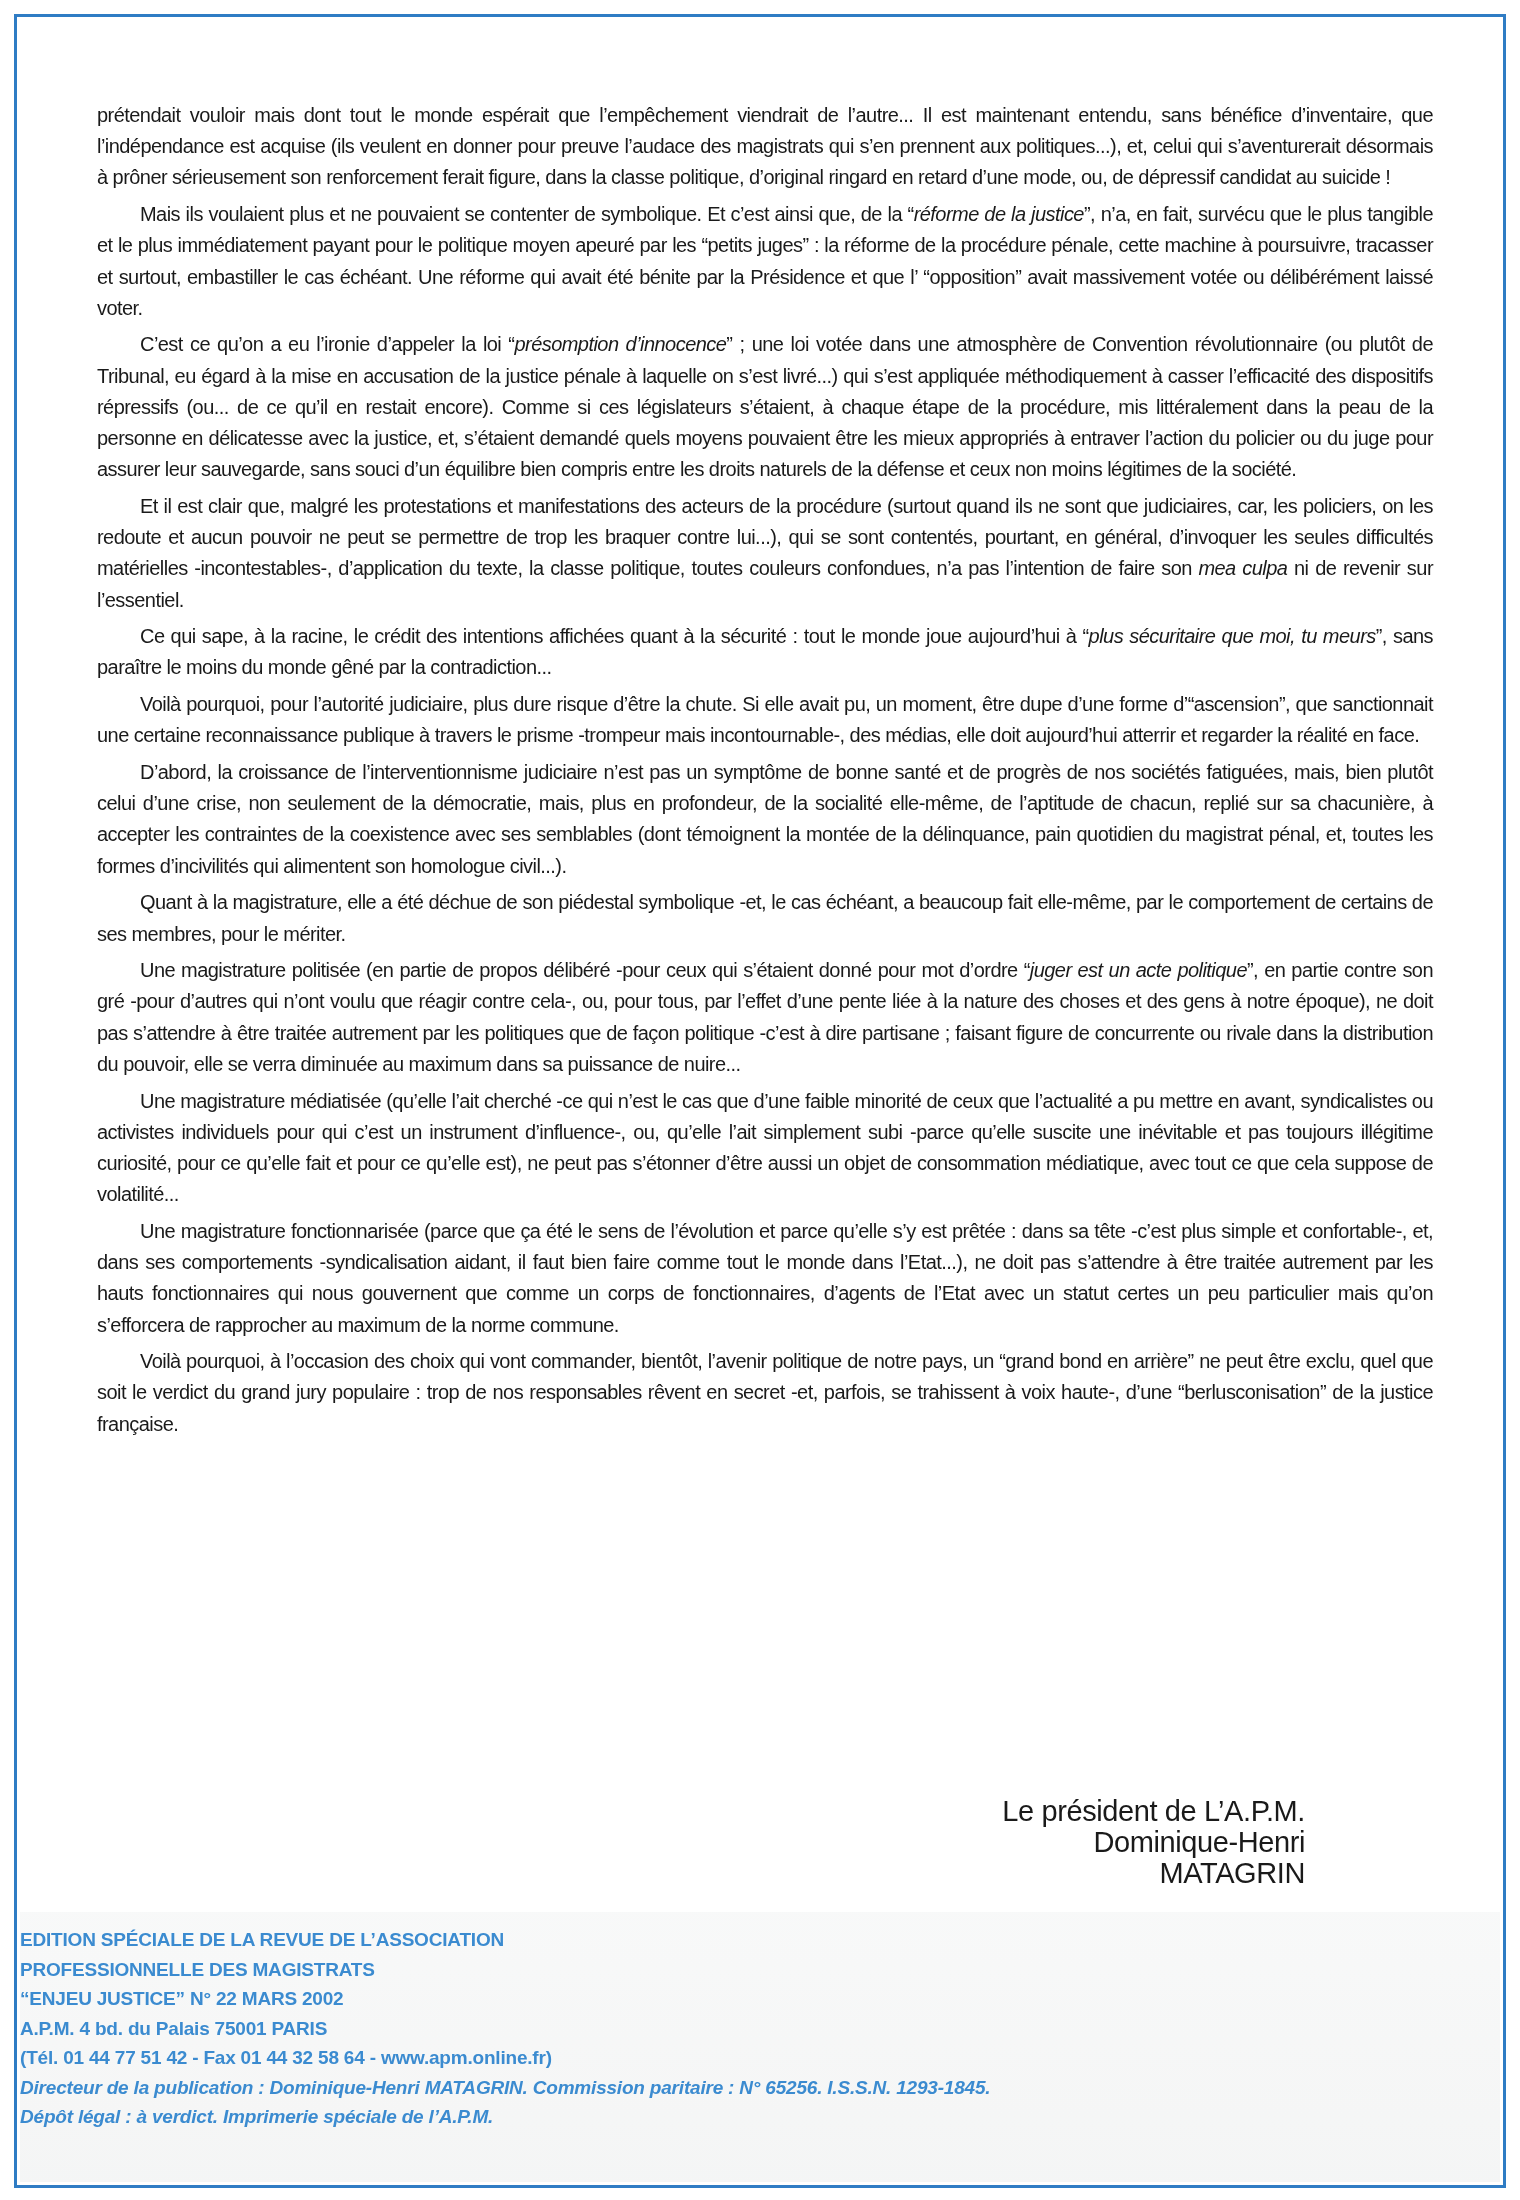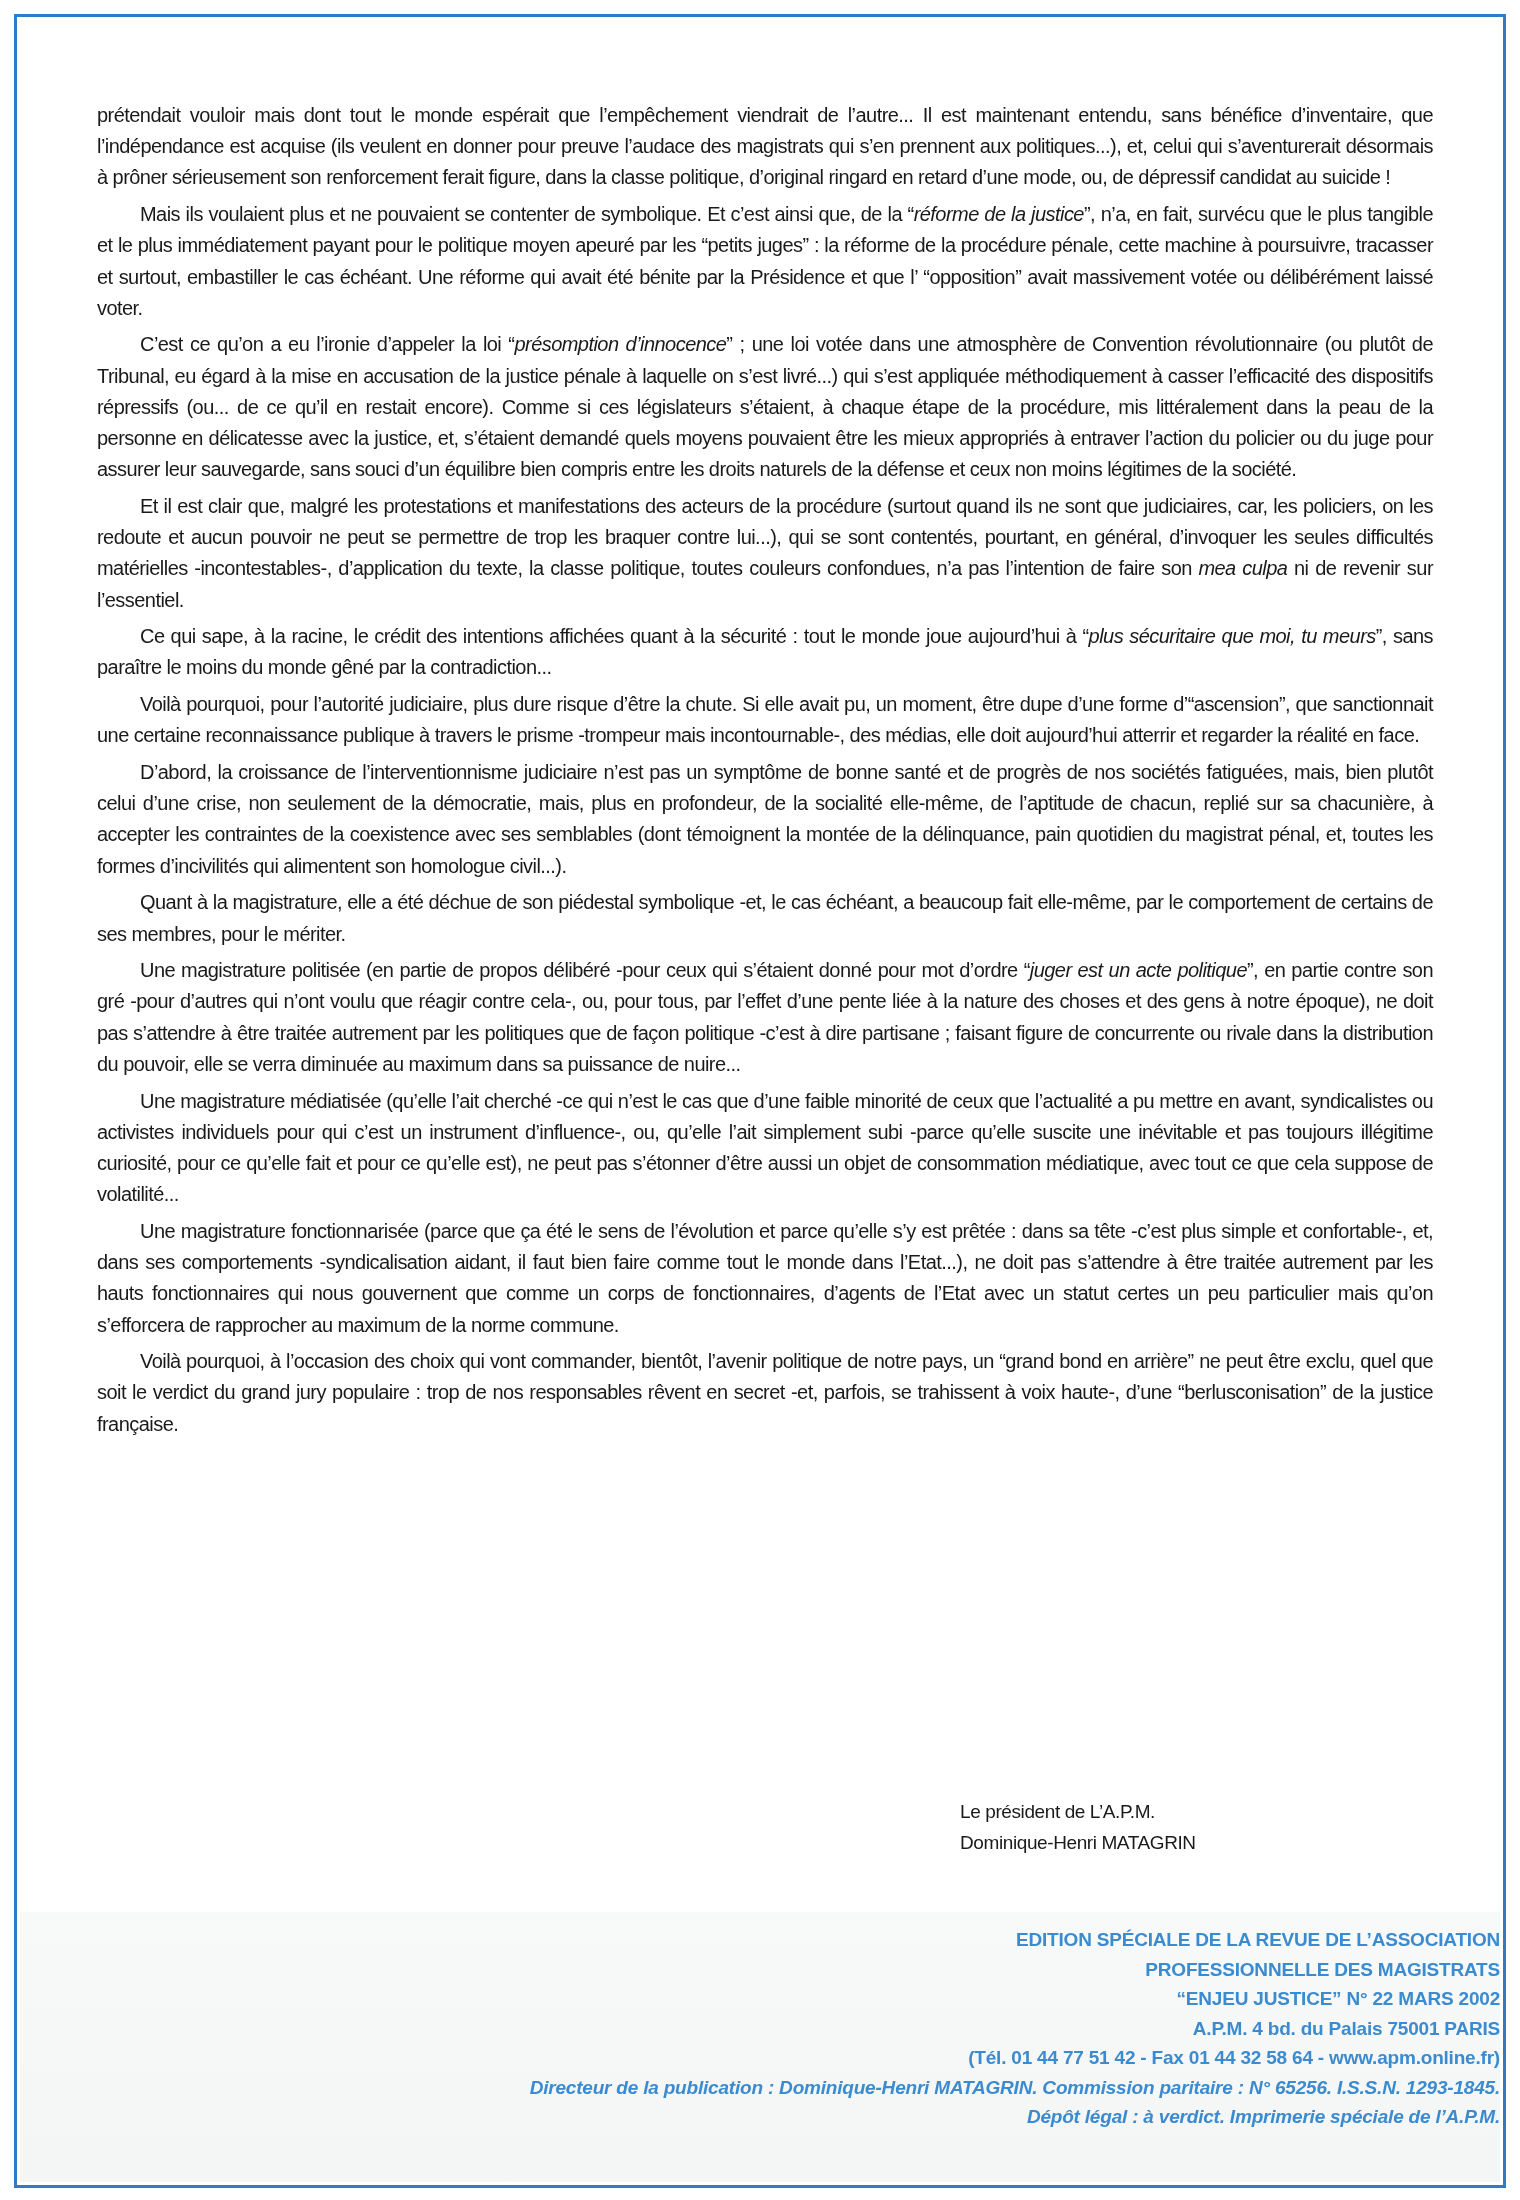--- a/index.html
+++ b/index.html
@@ -13,31 +13,31 @@
   }
   .body-text {
     position: absolute; left: 97px; top: 100px; width: 1336px;
     font-size: 20px; line-height: 31.2px; letter-spacing: -0.55px; word-spacing: 0px;
     text-align: justify; hyphens: manual;
   }
   .body-text p { margin: 0 0 5.5px 0; text-indent: 43px; }
   .body-text p.cont { text-indent: 0; }
   .body-text em { }
   .signature {
-    position: absolute; left: 960px; top: 1796px; width: 345px; text-align: left;
-    font-size: 19px; line-height: 31px; letter-spacing: -0.4px;
+    position: absolute; left: 960px; top: 1796px; width: 345px; text-align: right;
+    font-size: 29px; line-height: 31px; letter-spacing: -0.4px;
   }
   .sig-line { display: block; }
   .footer-bg {
     position: absolute; left: 20px; top: 1912px; width: 1480px; height: 270px;
     background: linear-gradient(#f7f8f8, #f3f4f4);
     opacity: 0.9;
   }
   .footer {
-    position: absolute; left: 20px; top: 1925px; width: 1480px; text-align: right;
+    position: absolute; left: 20px; top: 1925px; width: 1480px; text-align: left;
     color: #3b8bd0; font-weight: bold; font-size: 19px; line-height: 29.5px; letter-spacing: -0.2px;
   }
   .footer .line { display: block; }
   .footer .italic { font-style: italic; }
 </style>
 </head>
 <body>
 
 <div class="frame" style="border-color: rgb(47, 124, 196);"></div>
 

